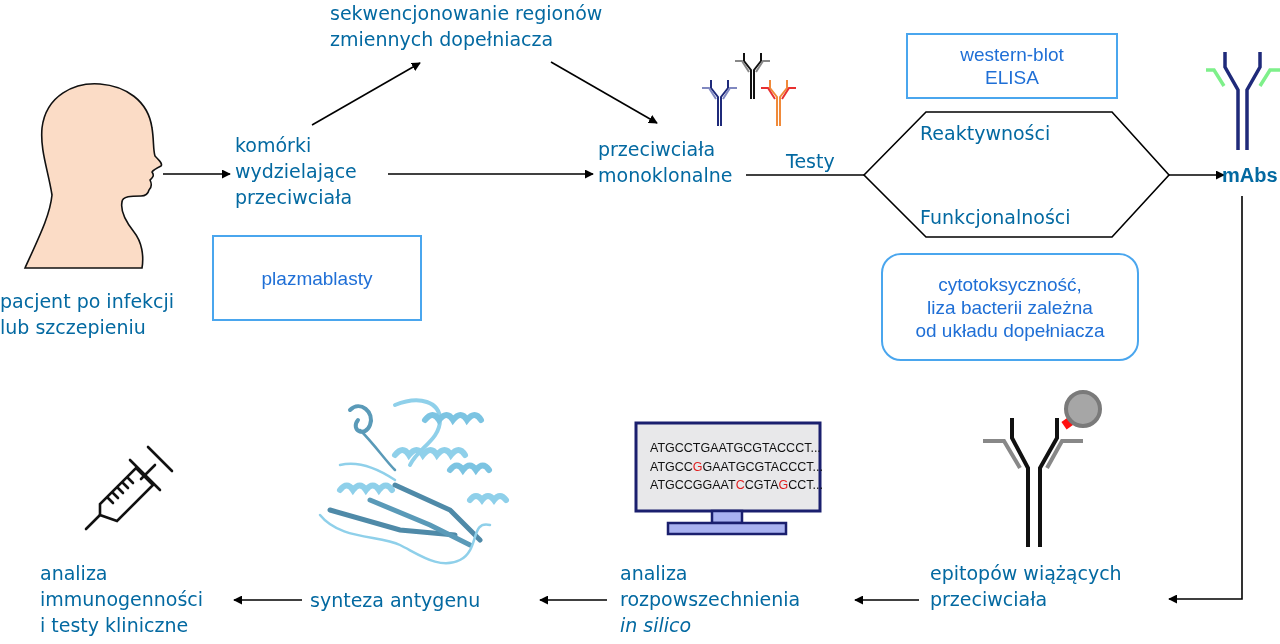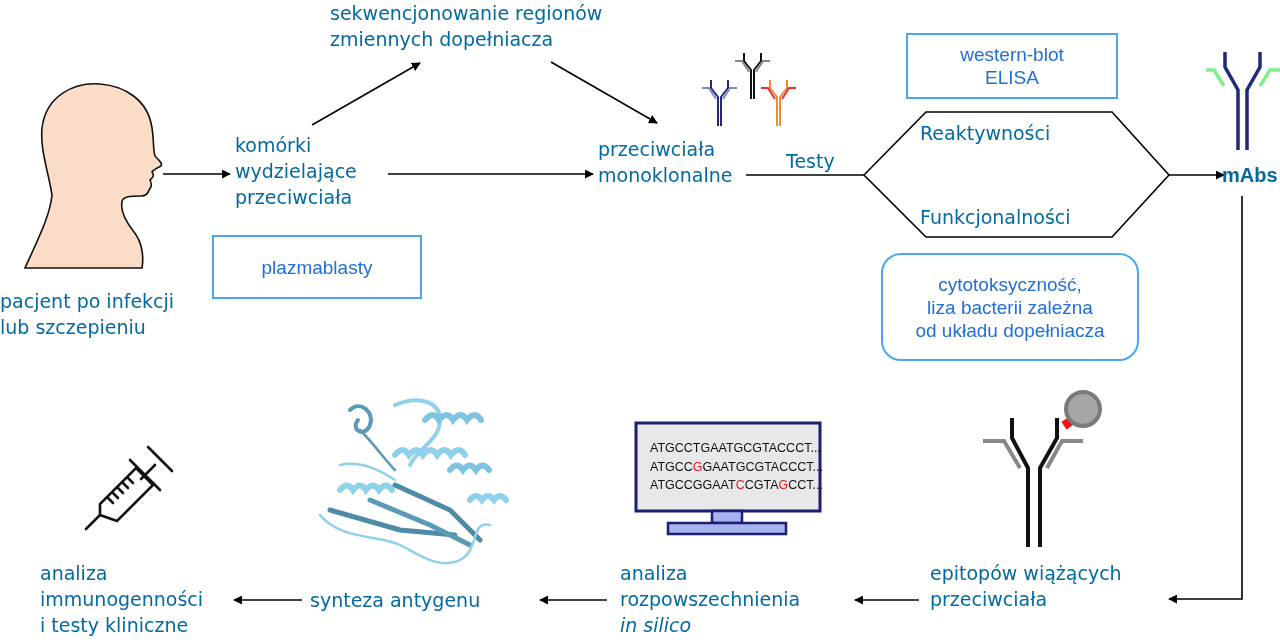--- a/index.html
+++ b/index.html
@@ -130,21 +130,21 @@
   <span>pacjent po infekcji</span>
   <span>lub szczepieniu</span>
 </div>
 
 <div class="lbl" style="left:235px;top:132px;width:150px;">
   <span>komórki</span>
   <span>wydzielające</span>
   <span>przeciwciała</span>
 </div>
 
-<div class="blue-box" style="left:212px;top:235px;width:210px;height:64px;">
+<div class="blue-box" style="left:212px;top:235px;width:210px;height:86px;">
   <span>plazmablasty</span>
 </div>
 
 <div class="lbl" style="left:330px;top:0;width:260px;">
   <span>sekwencjonowanie regionów</span>
   <span>zmiennych dopełniacza</span>
 </div>
 
 <div class="lbl" style="left:598px;top:136px;width:150px;">
   <span>przeciwciała</span>

